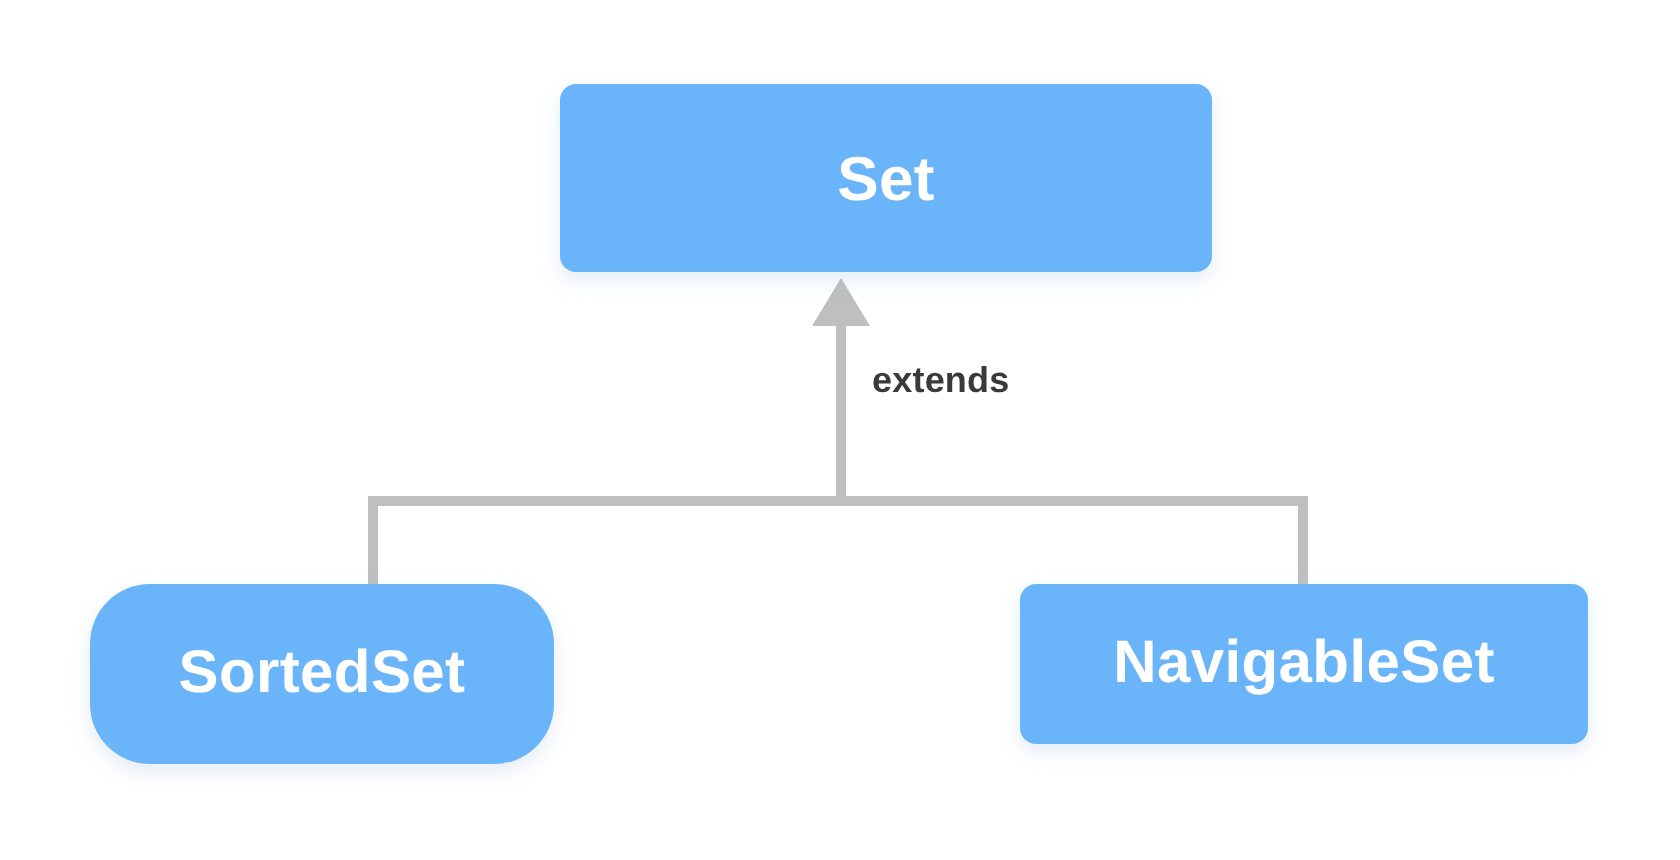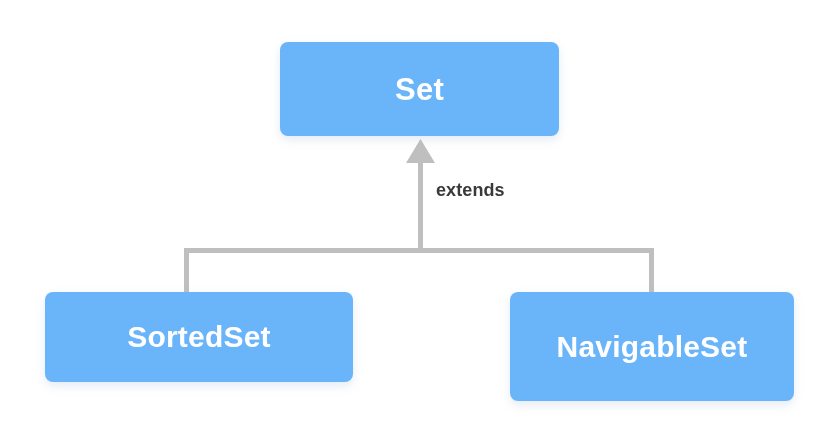--- a/index.html
+++ b/index.html
@@ -47,38 +47,39 @@
     font-weight: bold;
     letter-spacing: 0.2px;
     line-height: 1;
     white-space: nowrap;
     user-select: none;
   }
 
   #box-set {
     left: 280px;
     top: 42px;
-    width: 279px;
+    width: 326px;
     height: 94px;
   }
   #box-set .class-box-label {
     font-size: 31px;
   }
 
   #box-sortedset {
     left: 45px;
     top: 292px;
-    width: 308px;
+    width: 232px;
     height: 90px;
+    border-radius: 30px;
   }
   #box-navigableset {
     left: 510px;
     top: 292px;
     width: 284px;
-    height: 109px;
+    height: 80px;
   }
   #box-sortedset .class-box-label,
   #box-navigableset .class-box-label {
     font-size: 30px;
   }
 
   
   #edge-label-extends {
     position: absolute;
     z-index: 3;

